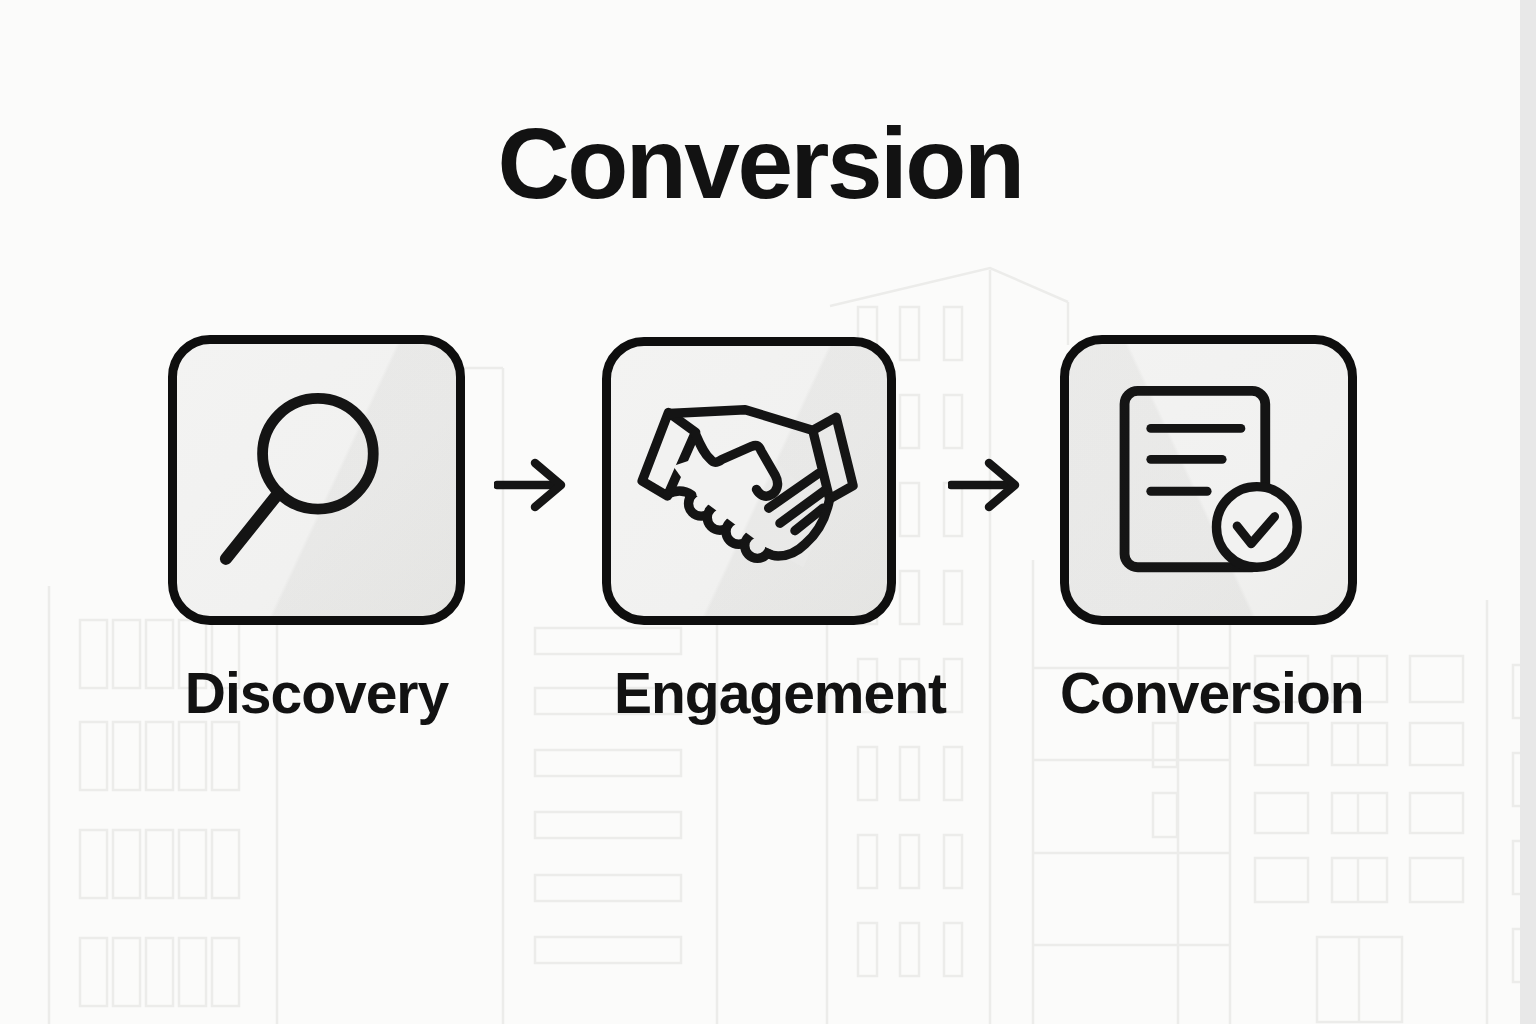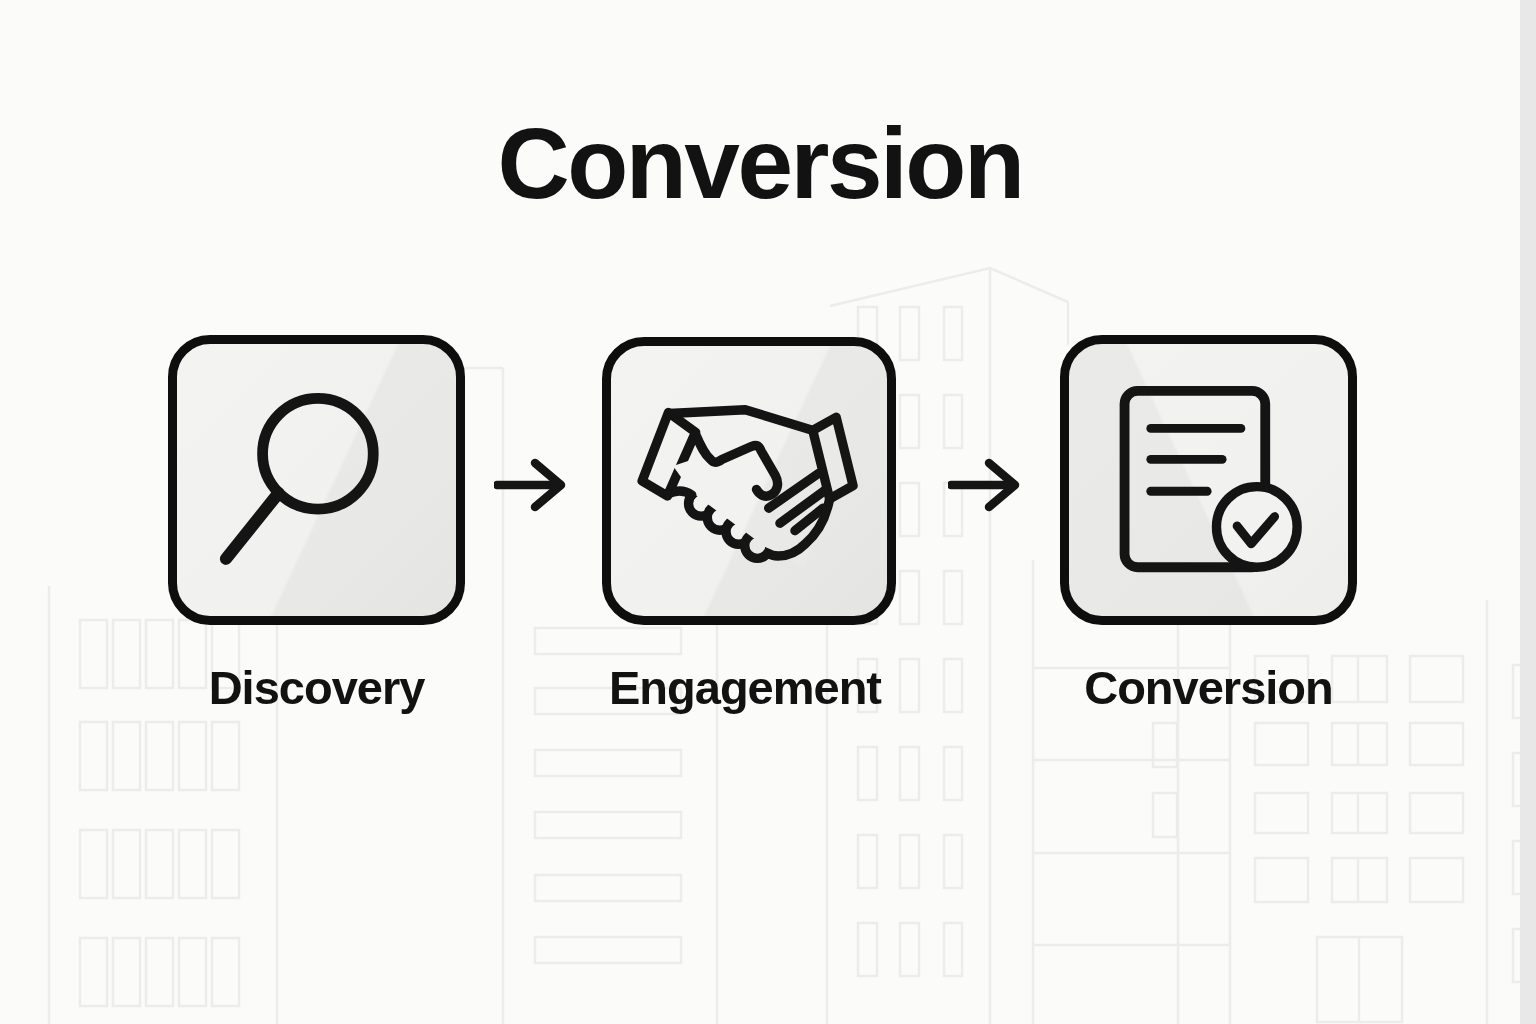--- a/index.html
+++ b/index.html
@@ -42,25 +42,25 @@
   #card-engagement{left:602px;top:337px;width:294px;height:288px;}
   #card-conversion{left:1060px;}
 
   .arrow{position:absolute;top:456px;width:80px;height:58px;color:#151515;}
   #arrow-1{left:494px;}
   #arrow-2{left:948px;}
   .arrow path{stroke:currentColor;stroke-width:8.5;fill:none;stroke-linecap:round;stroke-linejoin:round;}
 
   .step-label{
     position:absolute;top:660px;margin:0;
-    text-align:center;font-size:47px;font-weight:700;letter-spacing:-1px;
+    text-align:center;font-size:57px;font-weight:700;letter-spacing:-1px;
     color:var(--ink);
   }
   #label-discovery{left:168px;width:297px;}
-  #label-engagement{left:598px;width:294px;}
+  #label-engagement{left:614px;width:294px;}
   #label-conversion{left:1060px;width:297px;}
 </style>
 </head>
 <body>
 
 <div class="stage">
 
   <svg class="city" viewBox="0 0 1536 1024" aria-hidden="true">
 
     <path d="M49,586 V1024"></path>

